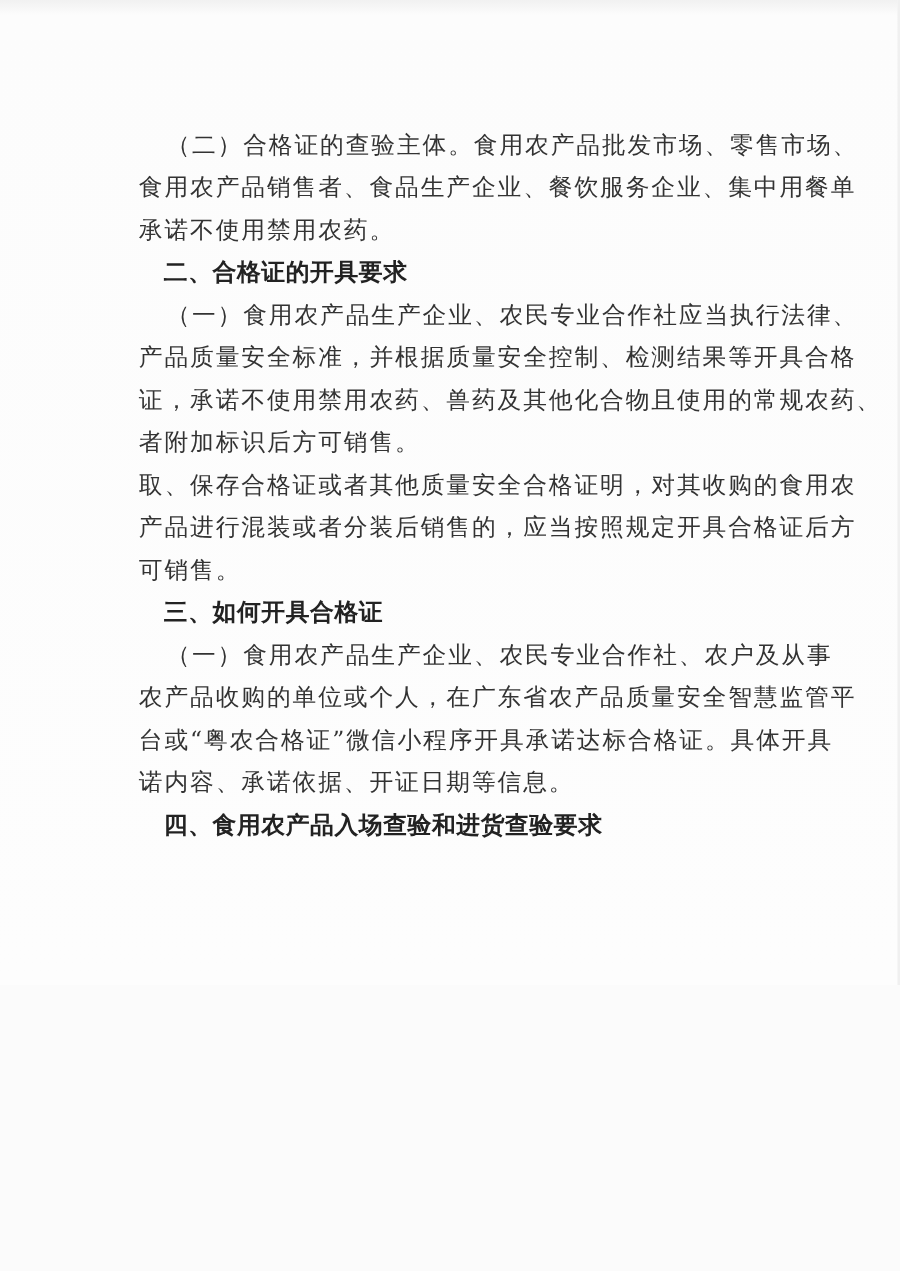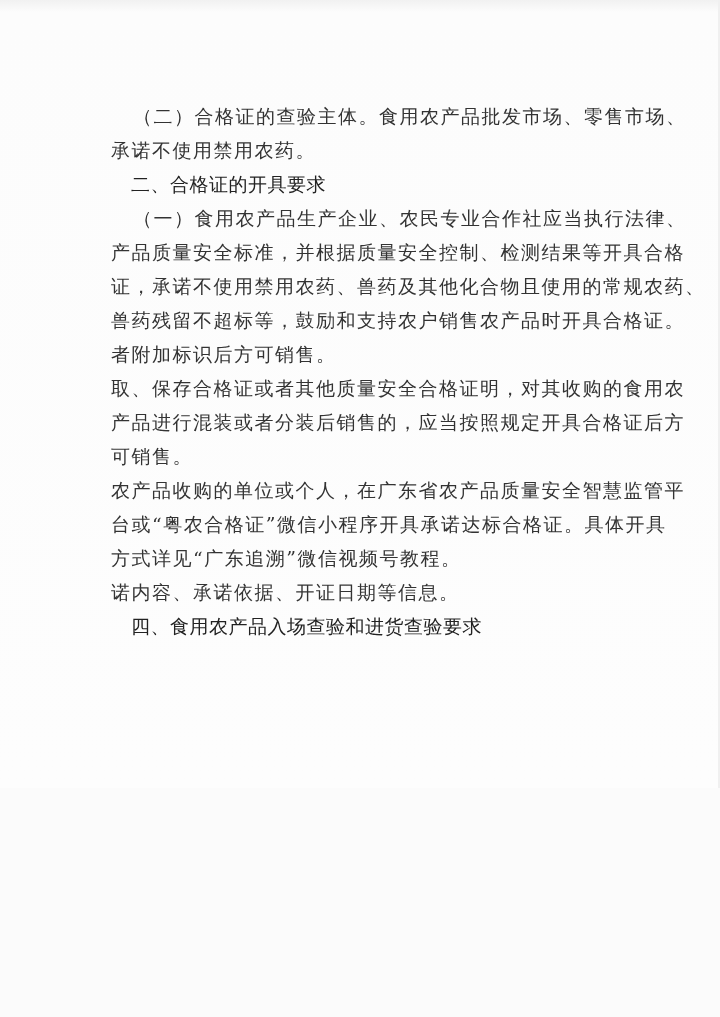--- a/index.html
+++ b/index.html
@@ -22,56 +22,57 @@
     height: 34px; line-height: 34px; font-size: 19px;
     white-space: nowrap; letter-spacing: 1.5px;
     text-align: justify; text-align-last: justify;
     color: #333;
   }
   .line.last { text-align-last: left; }
   .indent { padding-left: 22px; }
   .heading {
     height: 34px; line-height: 34px; font-size: 19px;
     font-family: "DejaVu Sans", "Liberation Sans", sans-serif;
-    font-weight: normal; color: #222; padding-left: 20px;
+    font-weight: bold; color: #222; padding-left: 20px;
     letter-spacing: 0.5px; white-space: nowrap;
   }
 </style>
 </head>
 <body>
 
 <div class="page">
   <div class="content">
 
     <div>
       <div class="line indent">（二）合格证的查验主体。食用农产品批发市场、零售市场、</div>
+      <div class="line">食用农产品销售者、食品生产企业、餐饮服务企业、集中用餐单</div>
       <div class="line last">承诺不使用禁用农药。</div>
     </div>
 
     <div class="heading">二、合格证的开具要求</div>
 
     <div>
       <div class="line indent">（一）食用农产品生产企业、农民专业合作社应当执行法律、</div>
       <div class="line">产品质量安全标准，并根据质量安全控制、检测结果等开具合格</div>
       <div class="line">证，承诺不使用禁用农药、兽药及其他化合物且使用的常规农药、</div>
-      <div class="line">兽药残留不超标等，鼓励和支持农户销售农产品时开具合格证。</div>
       <div class="line last">者附加标识后方可销售。</div>
     </div>
 
     <div>
       <div class="line">取、保存合格证或者其他质量安全合格证明，对其收购的食用农</div>
       <div class="line">产品进行混装或者分装后销售的，应当按照规定开具合格证后方</div>
       <div class="line last">可销售。</div>
     </div>
 
+    <div class="heading">三、如何开具合格证</div>
 
     <div>
+      <div class="line indent">（一）食用农产品生产企业、农民专业合作社、农户及从事</div>
       <div class="line">农产品收购的单位或个人，在广东省农产品质量安全智慧监管平</div>
       <div class="line">台或“粤农合格证”微信小程序开具承诺达标合格证。具体开具</div>
-      <div class="line last">方式详见“广东追溯”微信视频号教程。</div>
     </div>
 
     <div>
       <div class="line last">诺内容、承诺依据、开证日期等信息。</div>
     </div>
 
     <div class="heading">四、食用农产品入场查验和进货查验要求</div>
 
   </div>
 </div>

